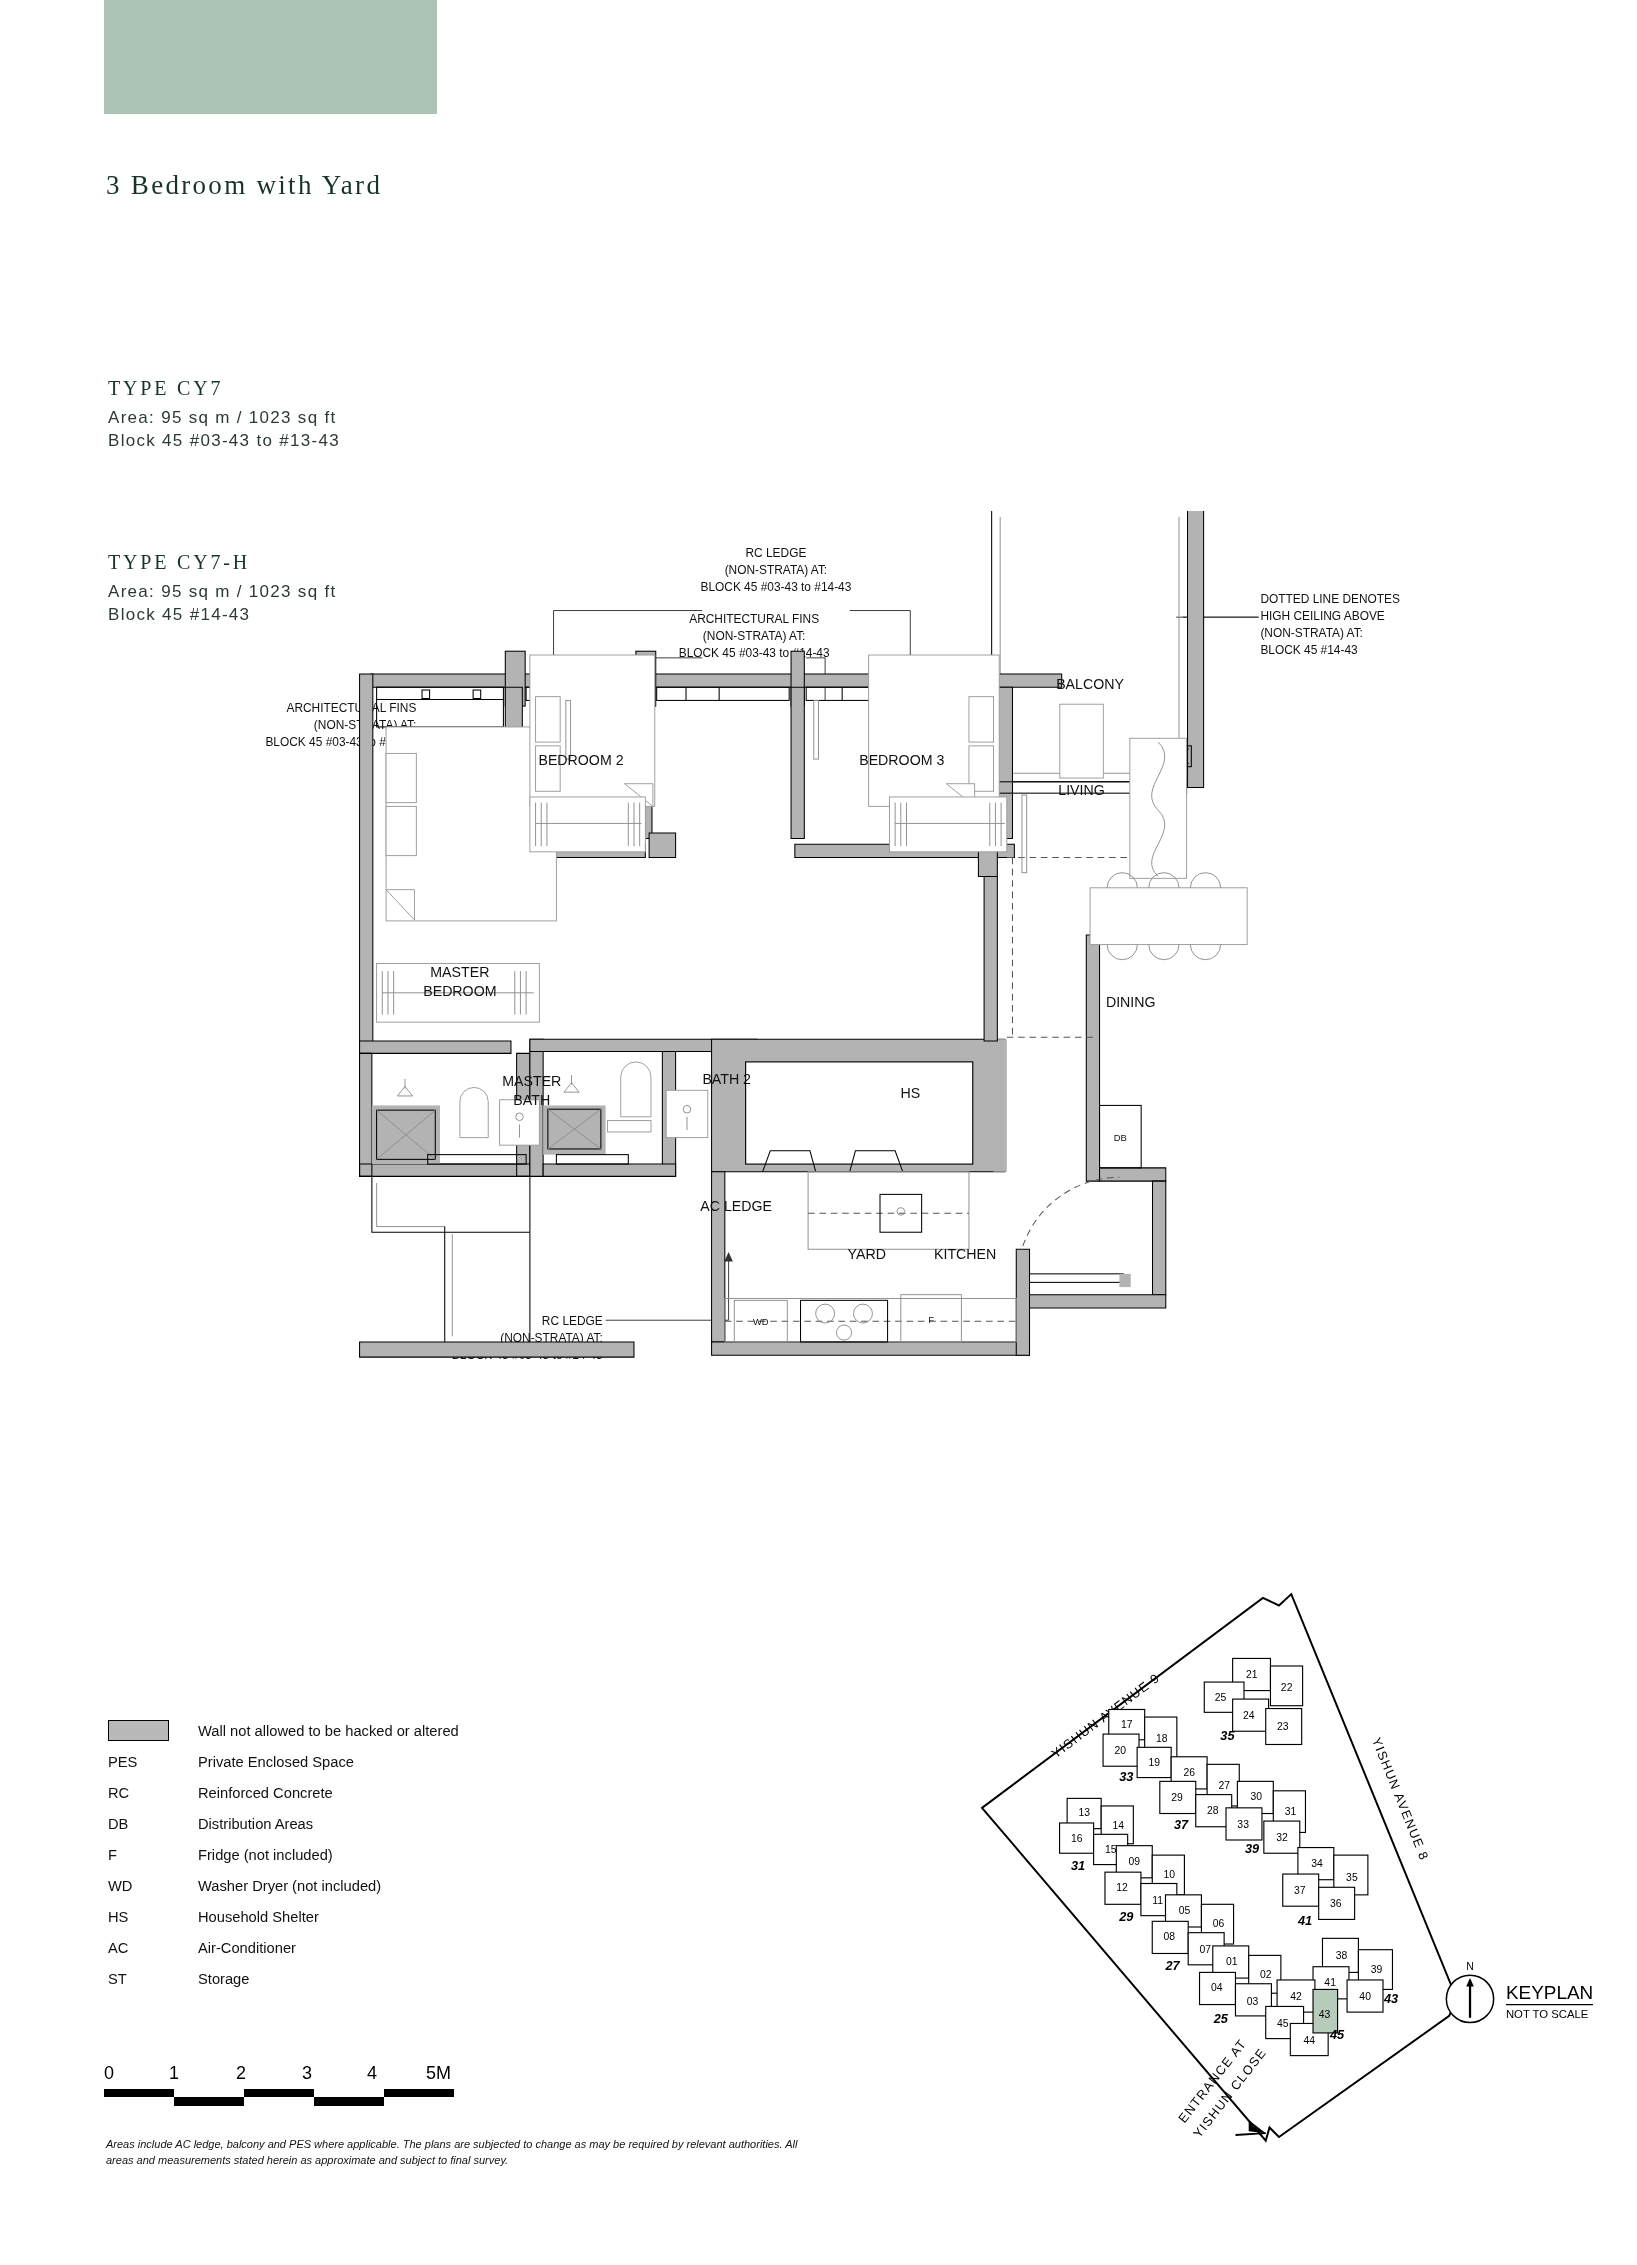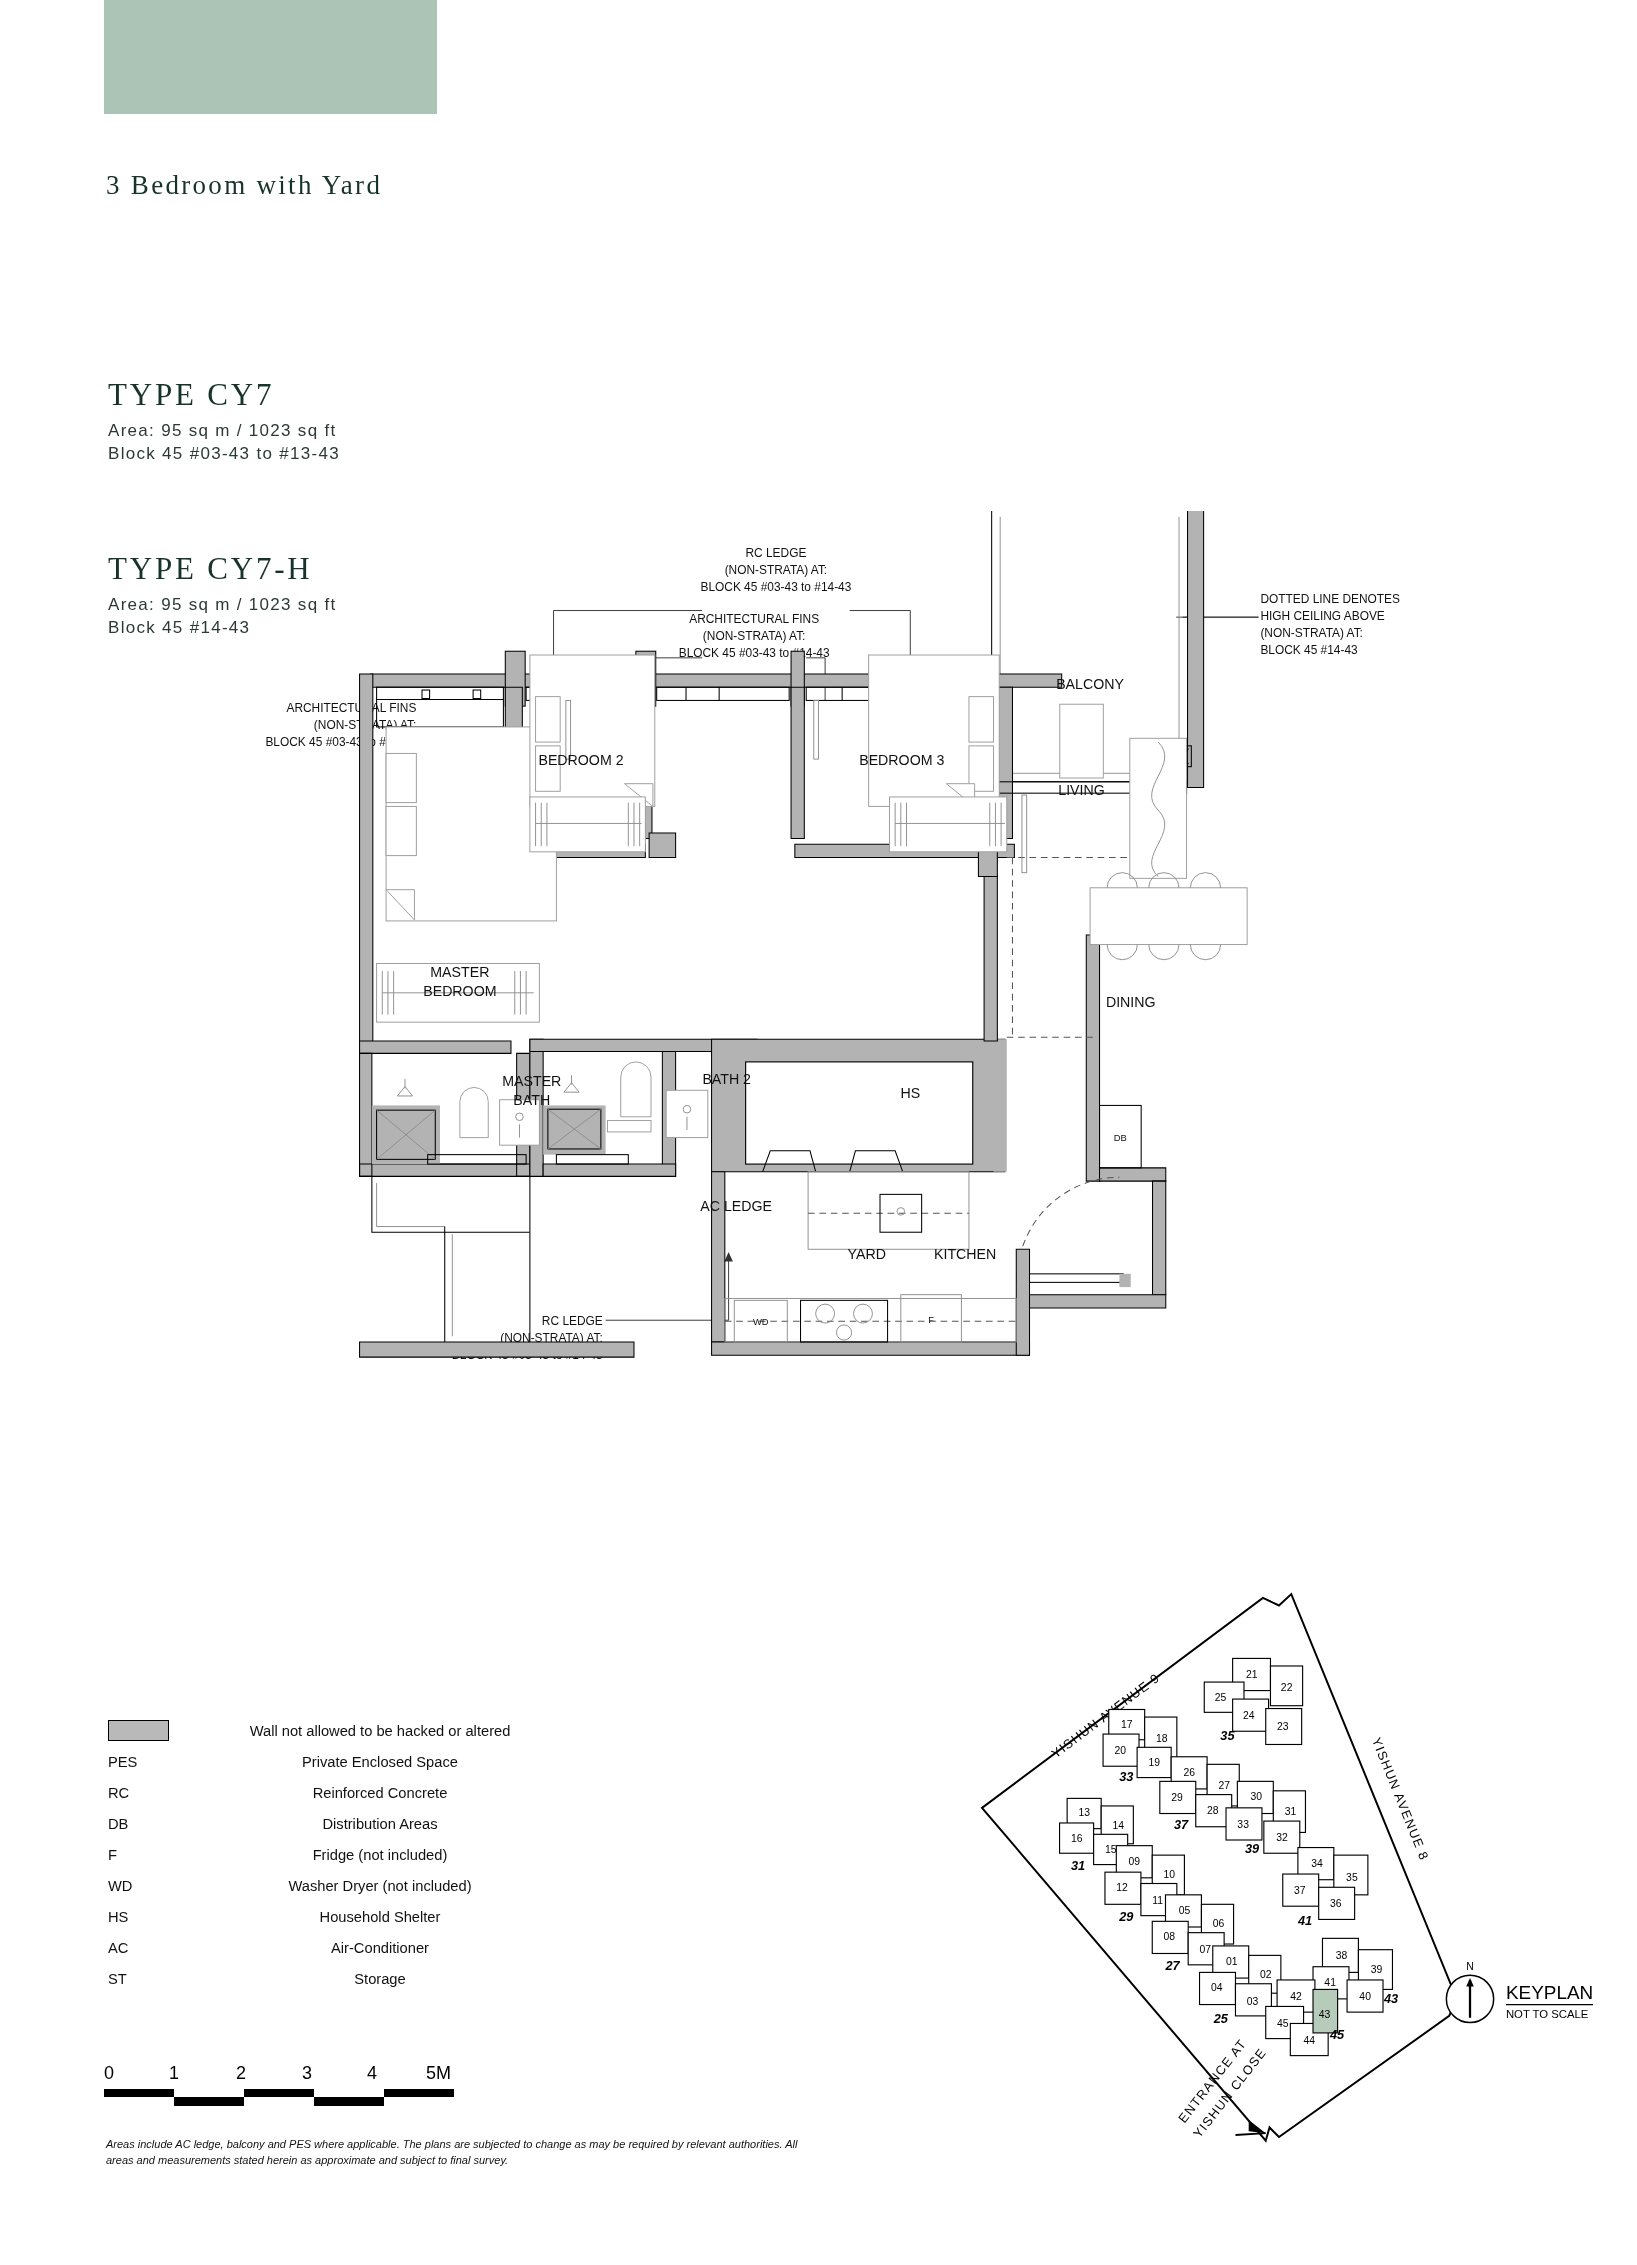--- a/index.html
+++ b/index.html
@@ -3,32 +3,32 @@
 <meta charset="utf-8">
 <style>
   html,body{margin:0;padding:0;background:#fff;}
   body{width:1637px;height:2266px;position:relative;font-family:"Liberation Sans",sans-serif;color:#1d2b26;overflow:hidden;}
   .abs{position:absolute;}
   
   #green-swatch{left:104px;top:0;width:333px;height:114px;background:#abc4b6;}
   #page-title{left:106px;top:170px;font-family:"Liberation Serif",serif;font-size:27px;letter-spacing:2.3px;color:#17332b;font-weight:400;}
   
   .type-block{font-family:"Liberation Sans",sans-serif;}
-  .type-name{font-family:"Liberation Serif",serif;font-size:31px;letter-spacing:2.8px;color:#17332b;margin-bottom:5.7px;}
+  .type-name{font-family:"Liberation Serif",serif;font-size:20px;letter-spacing:2.8px;color:#17332b;margin-bottom:5.7px;}
   .type-line{font-size:17px;letter-spacing:1.3px;color:#2c3a36;line-height:1.38;}
   #type-cy7{left:108px;top:377px;}
   #type-cy7h{left:108px;top:539px;margin-top:12px;}
   
   #floorplan{left:0px;top:511px;width:1637px;height:975px;}
   
   #legend{left:108px;top:1715px;width:454px;}
   .legend-row{display:flex;align-items:center;height:31px;font-size:14.7px;color:#111;}
   .legend-key{width:90px;flex:0 0 90px;}
   .legend-swatch{width:59px;height:19px;background:#b9b9b9;border:1.5px solid #000;}
-  .legend-desc{flex:1;text-align:center;}
+  .legend-desc{flex:1;}
   
   #scalebar{left:104px;top:2063px;width:360px;}
   .sb-nums{position:relative;height:23px;font-size:18px;color:#000;}
   .sb-nums span{position:absolute;top:0;}
   .sb-bars{position:relative;height:21px;margin-top:2.8px;}
   .sb-bars i{position:absolute;height:8.5px;background:#000;display:block;}
   
   #disclaimer{left:106px;top:2137px;width:700px;font-size:11px;font-style:italic;line-height:1.45;color:#111;}
   
   #keyplan{left:965px;top:1571px;width:662px;height:625px;}

